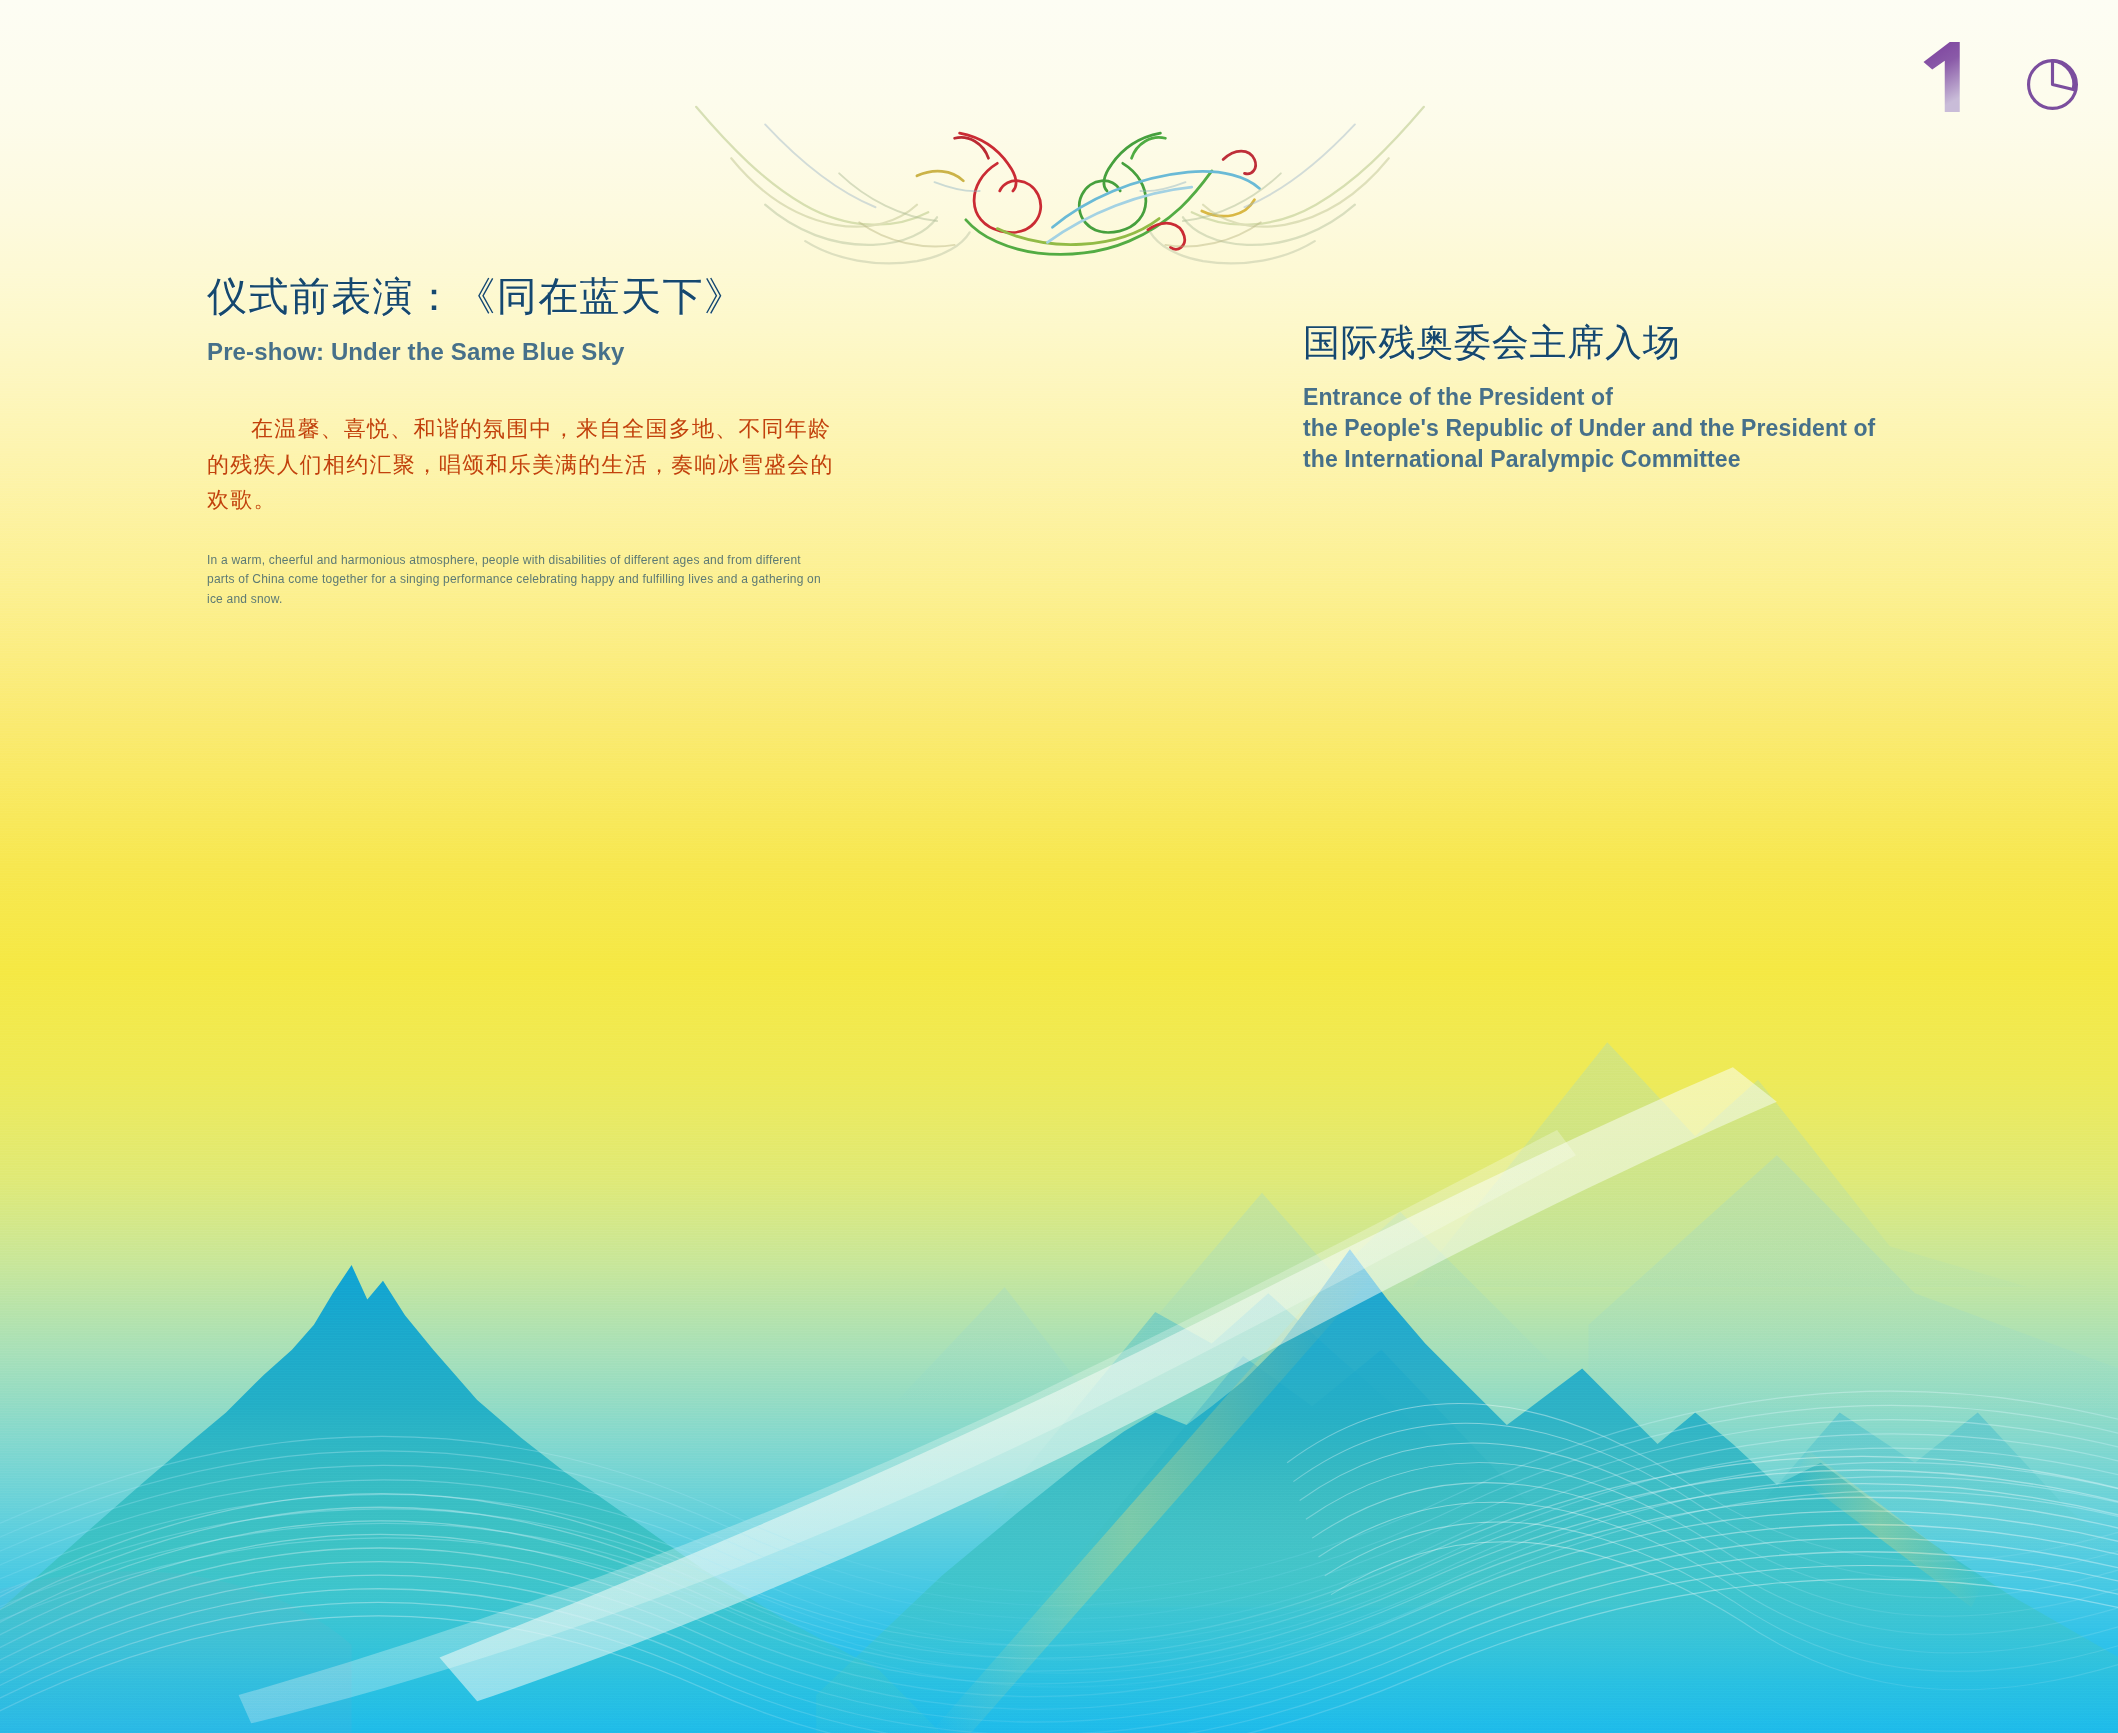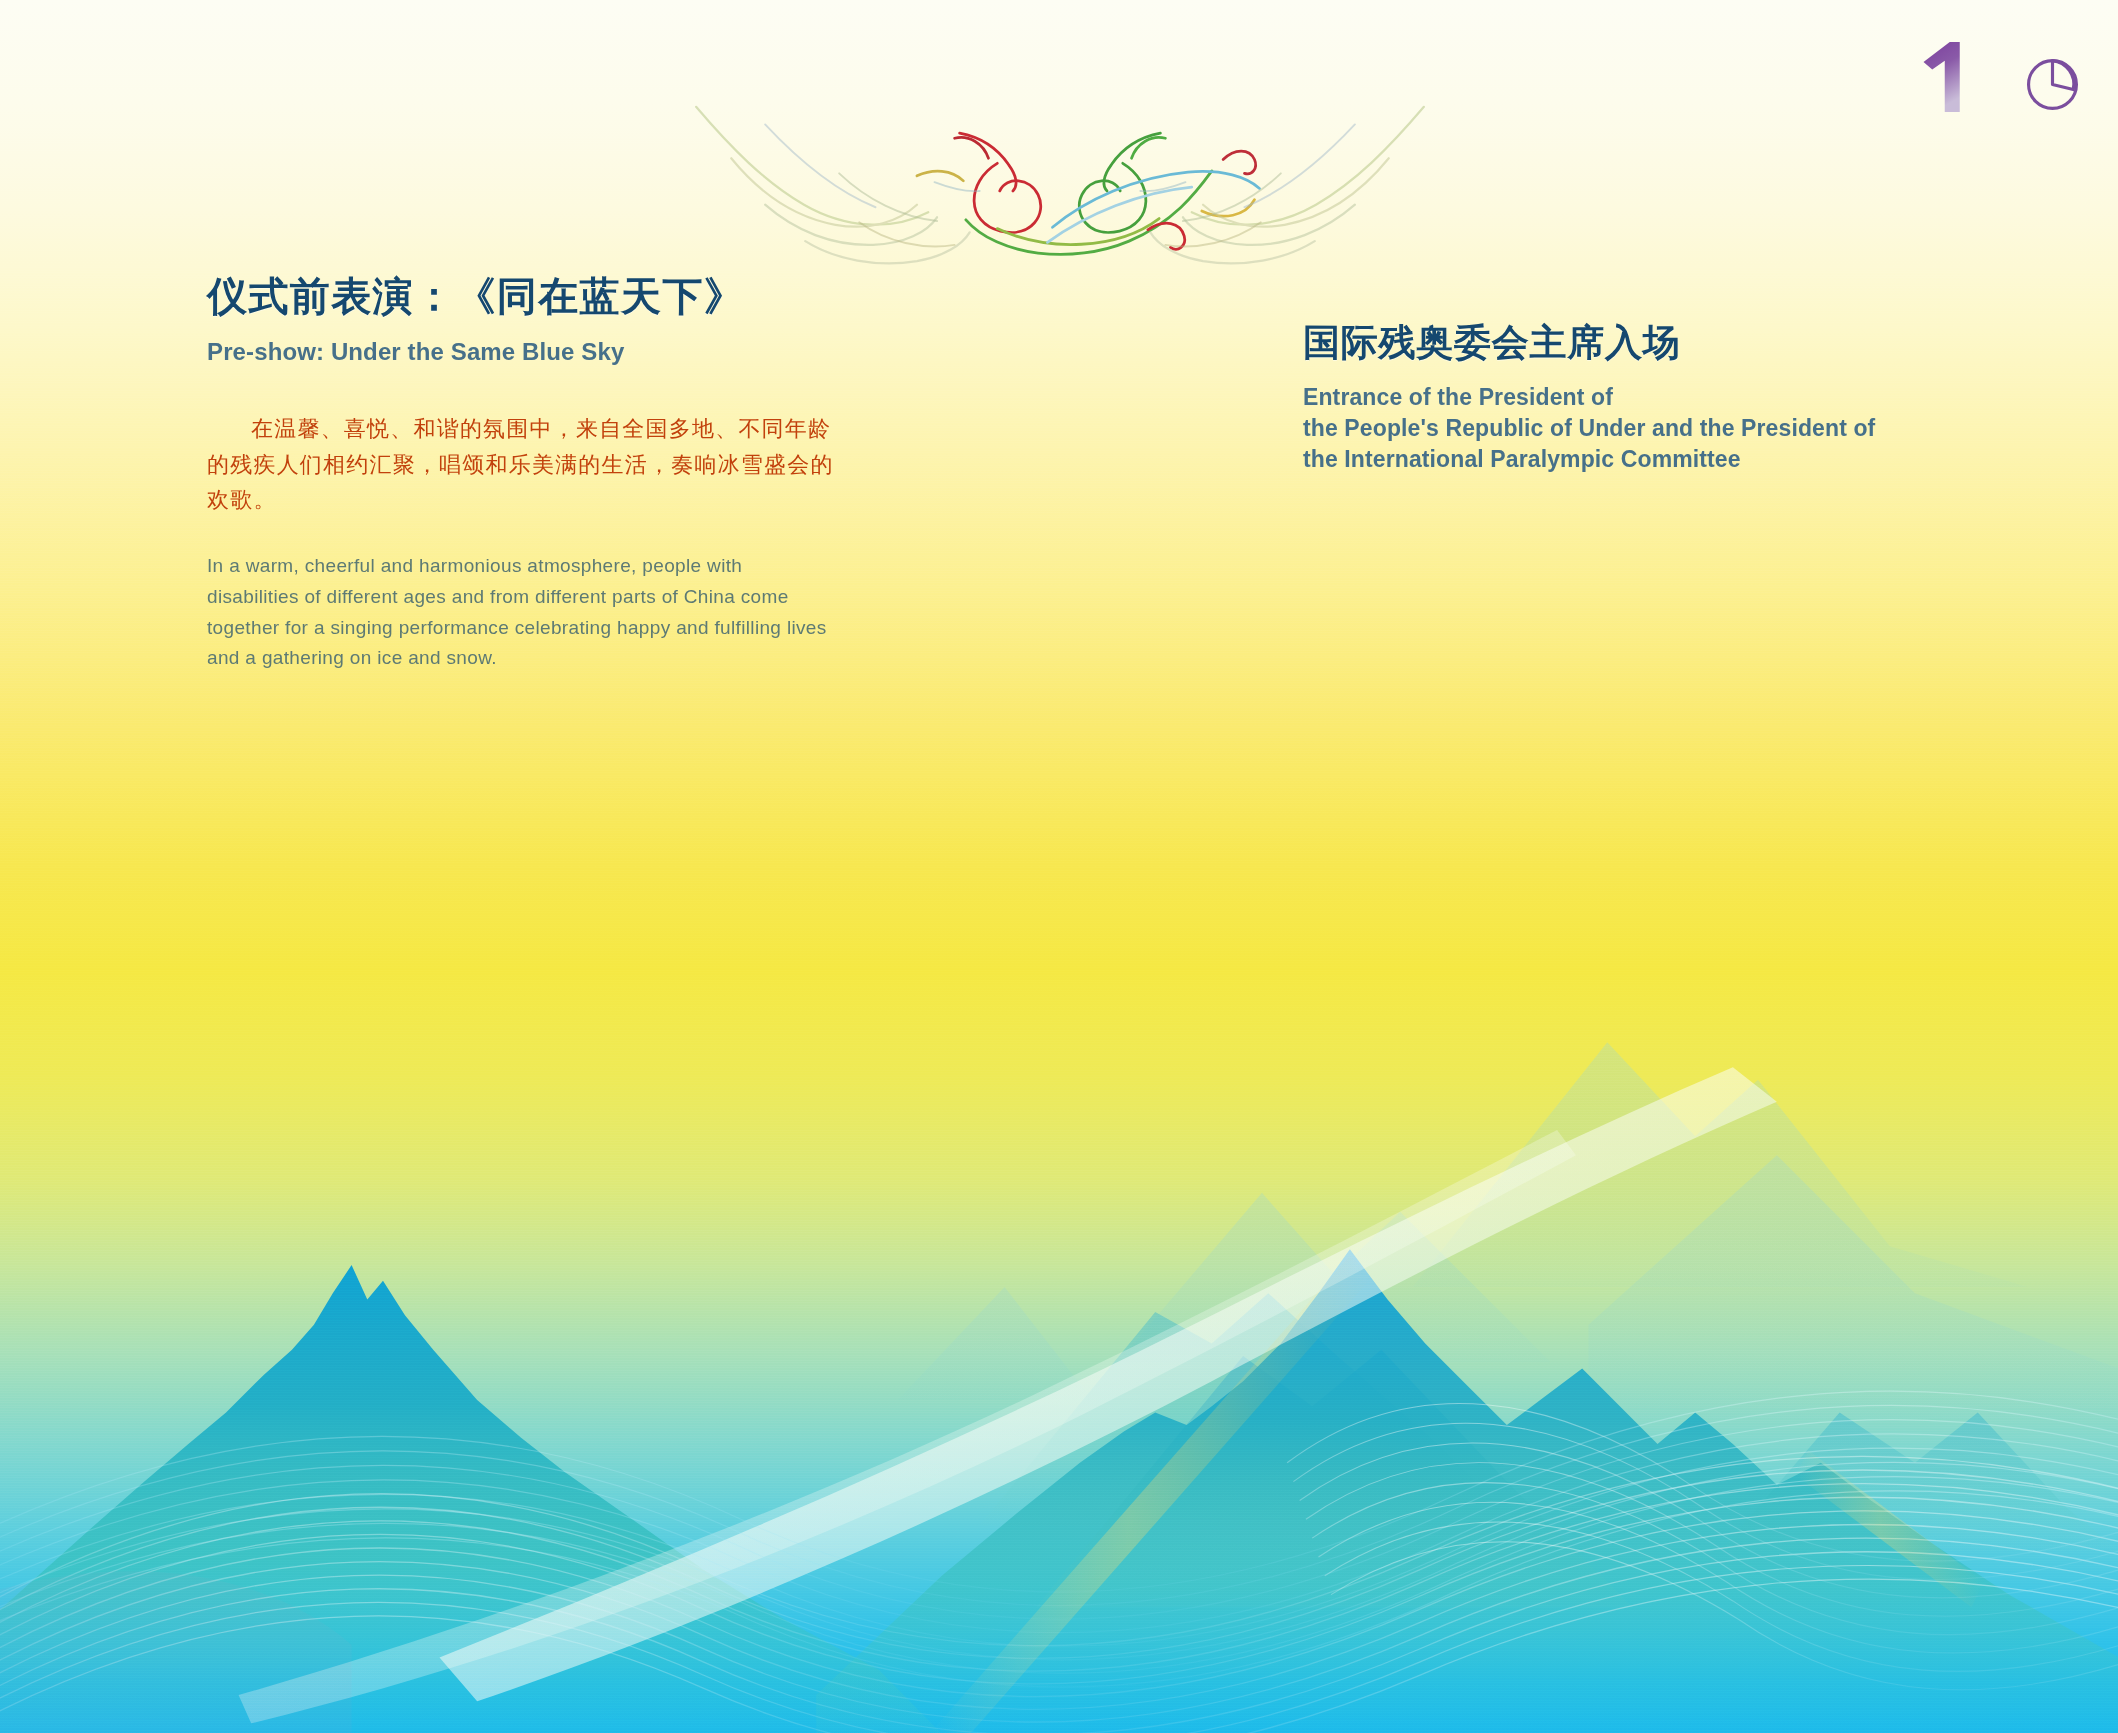--- a/index.html
+++ b/index.html
@@ -65,21 +65,21 @@
   }
   .ornament svg{width:778px;height:182px;display:block;}
 
   
   .col{position:absolute;}
   .col-left{left:207px;top:270px;width:640px;}
   .col-right{left:1303px;top:270px;width:665px;}
 
   .cn-title{
     color:#15486f;
-    font-weight:700;
+    font-weight:400;
     font-size:40px;
     line-height:1.30;
     letter-spacing:.035em;
     margin:0;
     text-shadow:0 0.6px 0 rgba(255,255,255,.45);
   }
   .cn-title.two-line{font-size:37px;line-height:1.32;letter-spacing:.02em;}
 
   .en-title{
     color:#46708a;
@@ -95,21 +95,21 @@
     color:#c2410c;
     font-size:22px;
     line-height:1.62;
     letter-spacing:.055em;
     margin:43px 0 0 0;
     text-indent:2em;
     max-width:628px;
   }
   .en-body{
     color:#5d7a74;
-    font-size:19px;
+    font-size:12px;
     line-height:1.62;
     letter-spacing:.018em;
     margin:33px 11px 0 0;
     max-width:621px;
   }
 </style>
 </head>
 <body>
 
 <div id="page">

